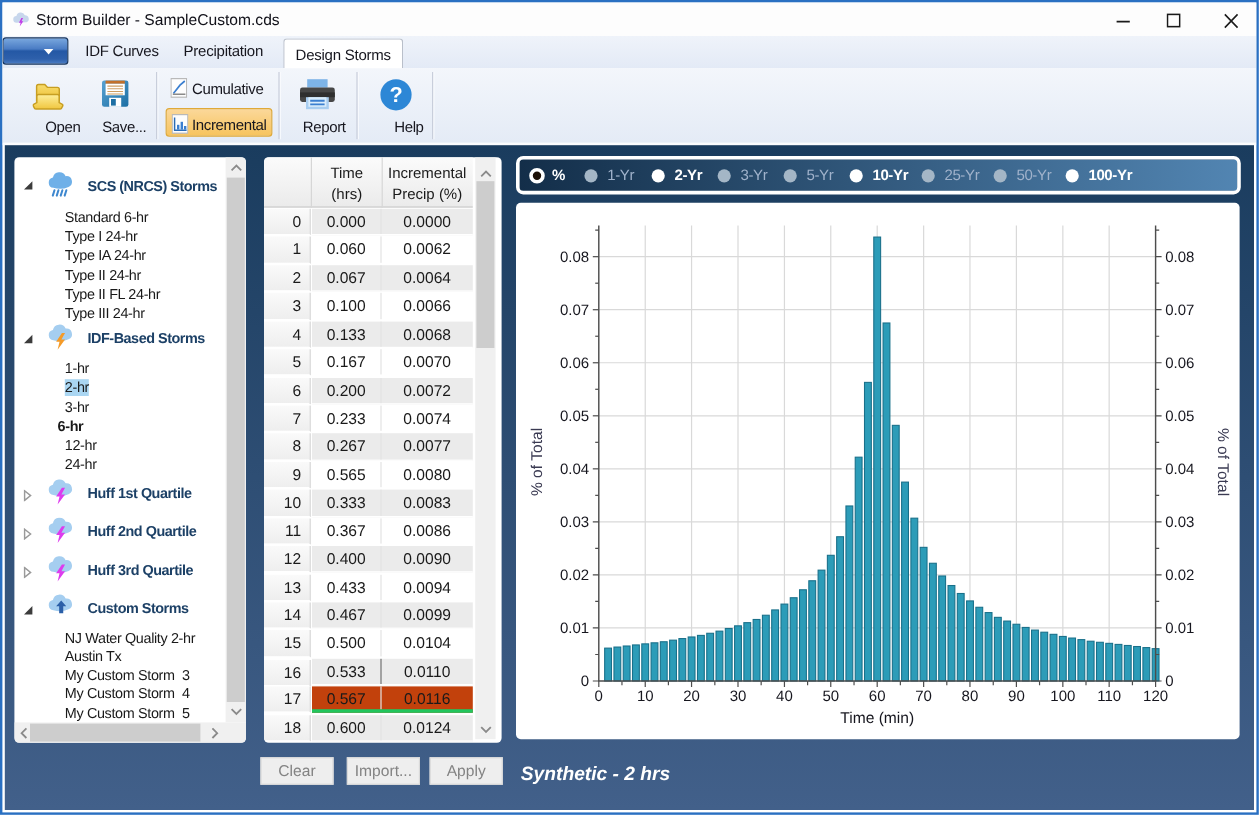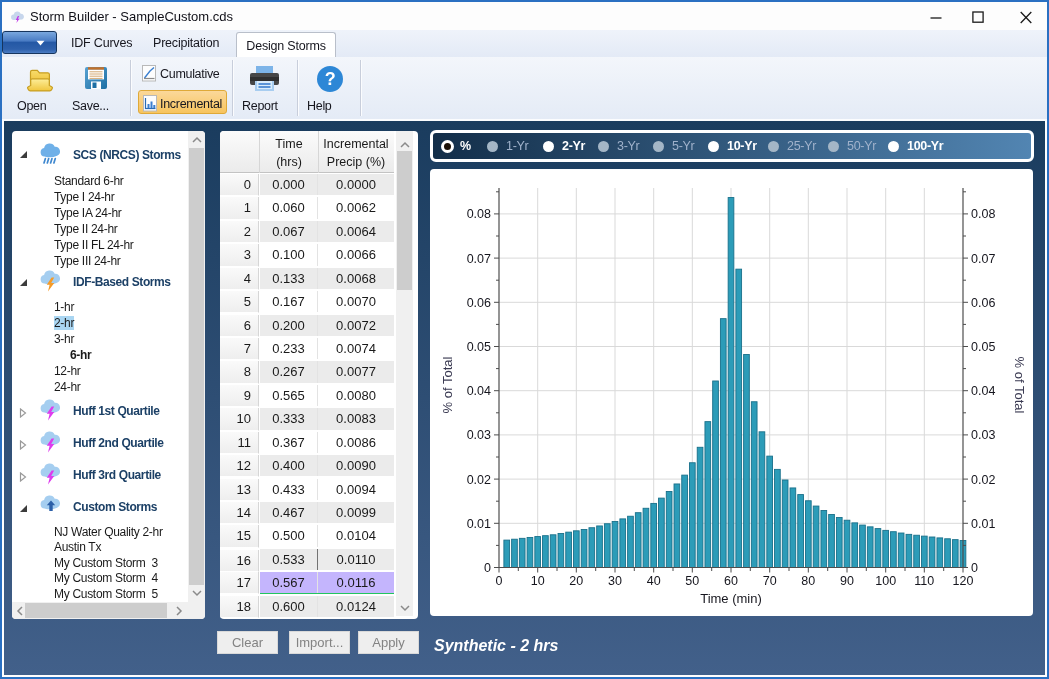--- a/index.html
+++ b/index.html
@@ -7,21 +7,21 @@
 #titlebar .ttl{position:absolute;left:28px;top:7px;font-size:13px;color:#101018}
 #appicon{position:absolute;left:8px;top:7px}
 .winbtn{position:absolute;top:0;height:28px}
 #tabrow{position:absolute;left:0;top:28px;width:1045px;height:27px;background:linear-gradient(#eff3fa,#e3eaf6)}
 #menubtn{position:absolute;left:0;top:1px;width:55px;height:23px;border:1px solid #16355e;border-radius:3px;background:linear-gradient(#79a7de 0%,#4a7cc4 42%,#2458a5 50%,#2e60ab 82%,#4a7cc4 100%)}
 #menubtn svg{position:absolute;left:33px;top:8px}
 .tab{position:absolute;top:6px;font-size:12.5px;letter-spacing:-0.2px;color:#16161e}
 .tabactive{position:absolute;left:234px;top:2px;width:100px;height:25px;background:#fff;border:1px solid #b9bfca;border-bottom:none;border-radius:3px 3px 0 0;text-align:center;font-size:12.5px;letter-spacing:-0.2px;color:#16161e;padding-top:6px}
 #toolbar{position:absolute;left:0;top:55px;width:1045px;height:64px;background:linear-gradient(#f3f6fb,#e4ebf6);border-bottom:2px solid #fbfcfe}
 .tsep{position:absolute;top:3px;width:1px;height:56px;background:#c8cedb;box-shadow:1px 0 0 #fbfcfe}
-.titem{position:absolute;text-align:left;font-size:12.5px;letter-spacing:-0.3px;color:#16161e}
+.titem{position:absolute;text-align:right;font-size:12.5px;letter-spacing:-0.3px;color:#16161e}
 #content{position:absolute;left:2px;top:119px;width:1041px;height:554px;background:linear-gradient(#1a3c5e,#42608a)}
 .panel{position:absolute;background:#fff;border-radius:4px}
 #treepanel{left:8px;top:10px;width:193px;height:488px;overflow:hidden}
 .trow{position:absolute;white-space:pre;font-size:12px;letter-spacing:-0.3px;color:#1a1a1a}
 .thead{font-weight:bold;font-size:12px;letter-spacing:-0.4px;color:#1c4066}
 .vsb{position:absolute;background:#f0f0f0}
 .sbthumb{position:absolute;background:#cdcdcd}
 #tablepanel{left:216px;top:10px;width:198px;height:488px;overflow:hidden}
 #tablepanel .hdr{position:absolute;left:0;top:0;width:174px;height:42px;background:linear-gradient(#fbfbfb,#ebebeb);border-bottom:1px solid #c3c3c3}
 .hcell{position:absolute;top:0;height:42px;text-align:center;font-size:12.5px;color:#1a1a1a;line-height:1.45;padding-top:4px}
@@ -167,21 +167,21 @@
         <path d="M8 1 L8 8 L1 8 z" fill="#3c3c3c"></path>
       </svg>
       <div style="position:absolute;left:27px;top:139px"><svg width="24" height="22">
           <path d="M5.5 13.5 a4.3 4.3 0 0 1 -0.4 -8.5 a5.6 5.6 0 0 1 10.6 -1.2 a4.7 4.7 0 0 1 2.4 9.0 a18 18 0 0 1 -12.6 0.7 z" fill="#a5cef0"></path>
           <path d="M12.6 7.5 L7.8 14.8 L10.6 14.8 L9.0 21.5 L15.2 13.0 L12.2 13.0 L15.2 7.5 z" fill="#f59b28"></path>
         </svg></div>
       <div class="trow thead" style="left:61px;top:144px">IDF-Based Storms</div>
       <div class="trow" style="left:42px;top:169px">1-hr</div>
       <div class="trow" style="left:42px;top:185px"><span style="background:#aad6f2">2-hr</span></div>
       <div class="trow" style="left:42px;top:201px">3-hr</div>
-      <div class="trow" style="left:58px;top:217px"><b>6-hr</b></div>
+      <div class="trow" style="left:36px;top:217px"><b>6-hr</b></div>
       <div class="trow" style="left:42px;top:233px">12-hr</div>
       <div class="trow" style="left:42px;top:249px">24-hr</div>
       <svg style="position:absolute;left:7px;top:277px" width="8" height="10">
         <path d="M1.5 1 L6.5 5 L1.5 9 z" fill="none" stroke="#9a9a9a" stroke-width="1.2"></path>
       </svg>
       <div style="position:absolute;left:27px;top:268px"><svg width="24" height="22">
           <path d="M5.5 13.5 a4.3 4.3 0 0 1 -0.4 -8.5 a5.6 5.6 0 0 1 10.6 -1.2 a4.7 4.7 0 0 1 2.4 9.0 a18 18 0 0 1 -12.6 0.7 z" fill="#a5cef0"></path>
           <path d="M12.6 7.5 L7.8 14.8 L10.6 14.8 L9.0 21.5 L15.2 13.0 L12.2 13.0 L15.2 7.5 z" fill="#dd3cee"></path>
         </svg></div>
       <div class="trow thead" style="left:61px;top:273px">Huff 1st Quartile</div>
@@ -316,21 +316,21 @@
       <div class="drow" style="top:394.3px;height:22.4px;background:#ffffff;border-bottom:1px solid #fff">
         <div class="dcell" style="width:58px;line-height:22.4px;border-right:1px solid #e3e3e3">0.500</div>
         <div class="dcell" style="width:76px;line-height:22.4px">0.0104</div>
       </div>
       <div class="rnum" style="top:419px;height:22.4px;line-height:22.4px;padding-right:7px">16</div>
       <div class="drow" style="top:417.7px;height:22.4px;background:#ebebeb;border-bottom:1px solid #fff">
         <div class="dcell" style="width:58px;line-height:22.4px;border-right:1px solid #737373">0.533</div>
         <div class="dcell" style="width:76px;line-height:22.4px">0.0110</div>
       </div>
       <div class="rnum" style="top:441.1px;height:22.4px;line-height:22.4px;padding-right:7px">17</div>
-      <div class="drow" style="top:441.1px;height:22.4px;background:#c4b5fd;border-bottom:1px solid #22c55e">
+      <div class="drow" style="top:441.1px;height:22.4px;background:#c2410c;border-bottom:3px solid #22c55e">
         <div class="dcell" style="width:58px;line-height:22.4px;border-right:1px solid #e3e3e3">0.567</div>
         <div class="dcell" style="width:76px;line-height:22.4px">0.0116</div>
       </div>
       <div class="rnum" style="top:464.6px;height:22.4px;line-height:22.4px;padding-right:7px">18</div>
       <div class="drow" style="top:464.6px;height:22.4px;background:#ebebeb;border-bottom:1px solid #fff">
         <div class="dcell" style="width:58px;line-height:22.4px;border-right:1px solid #e3e3e3">0.600</div>
         <div class="dcell" style="width:76px;line-height:22.4px">0.0124</div>
       </div>
       <div class="vsb" style="left:176px;top:0;width:17px;height:485px"></div>
       <svg style="position:absolute;left:180px;top:10px" width="10" height="8">

